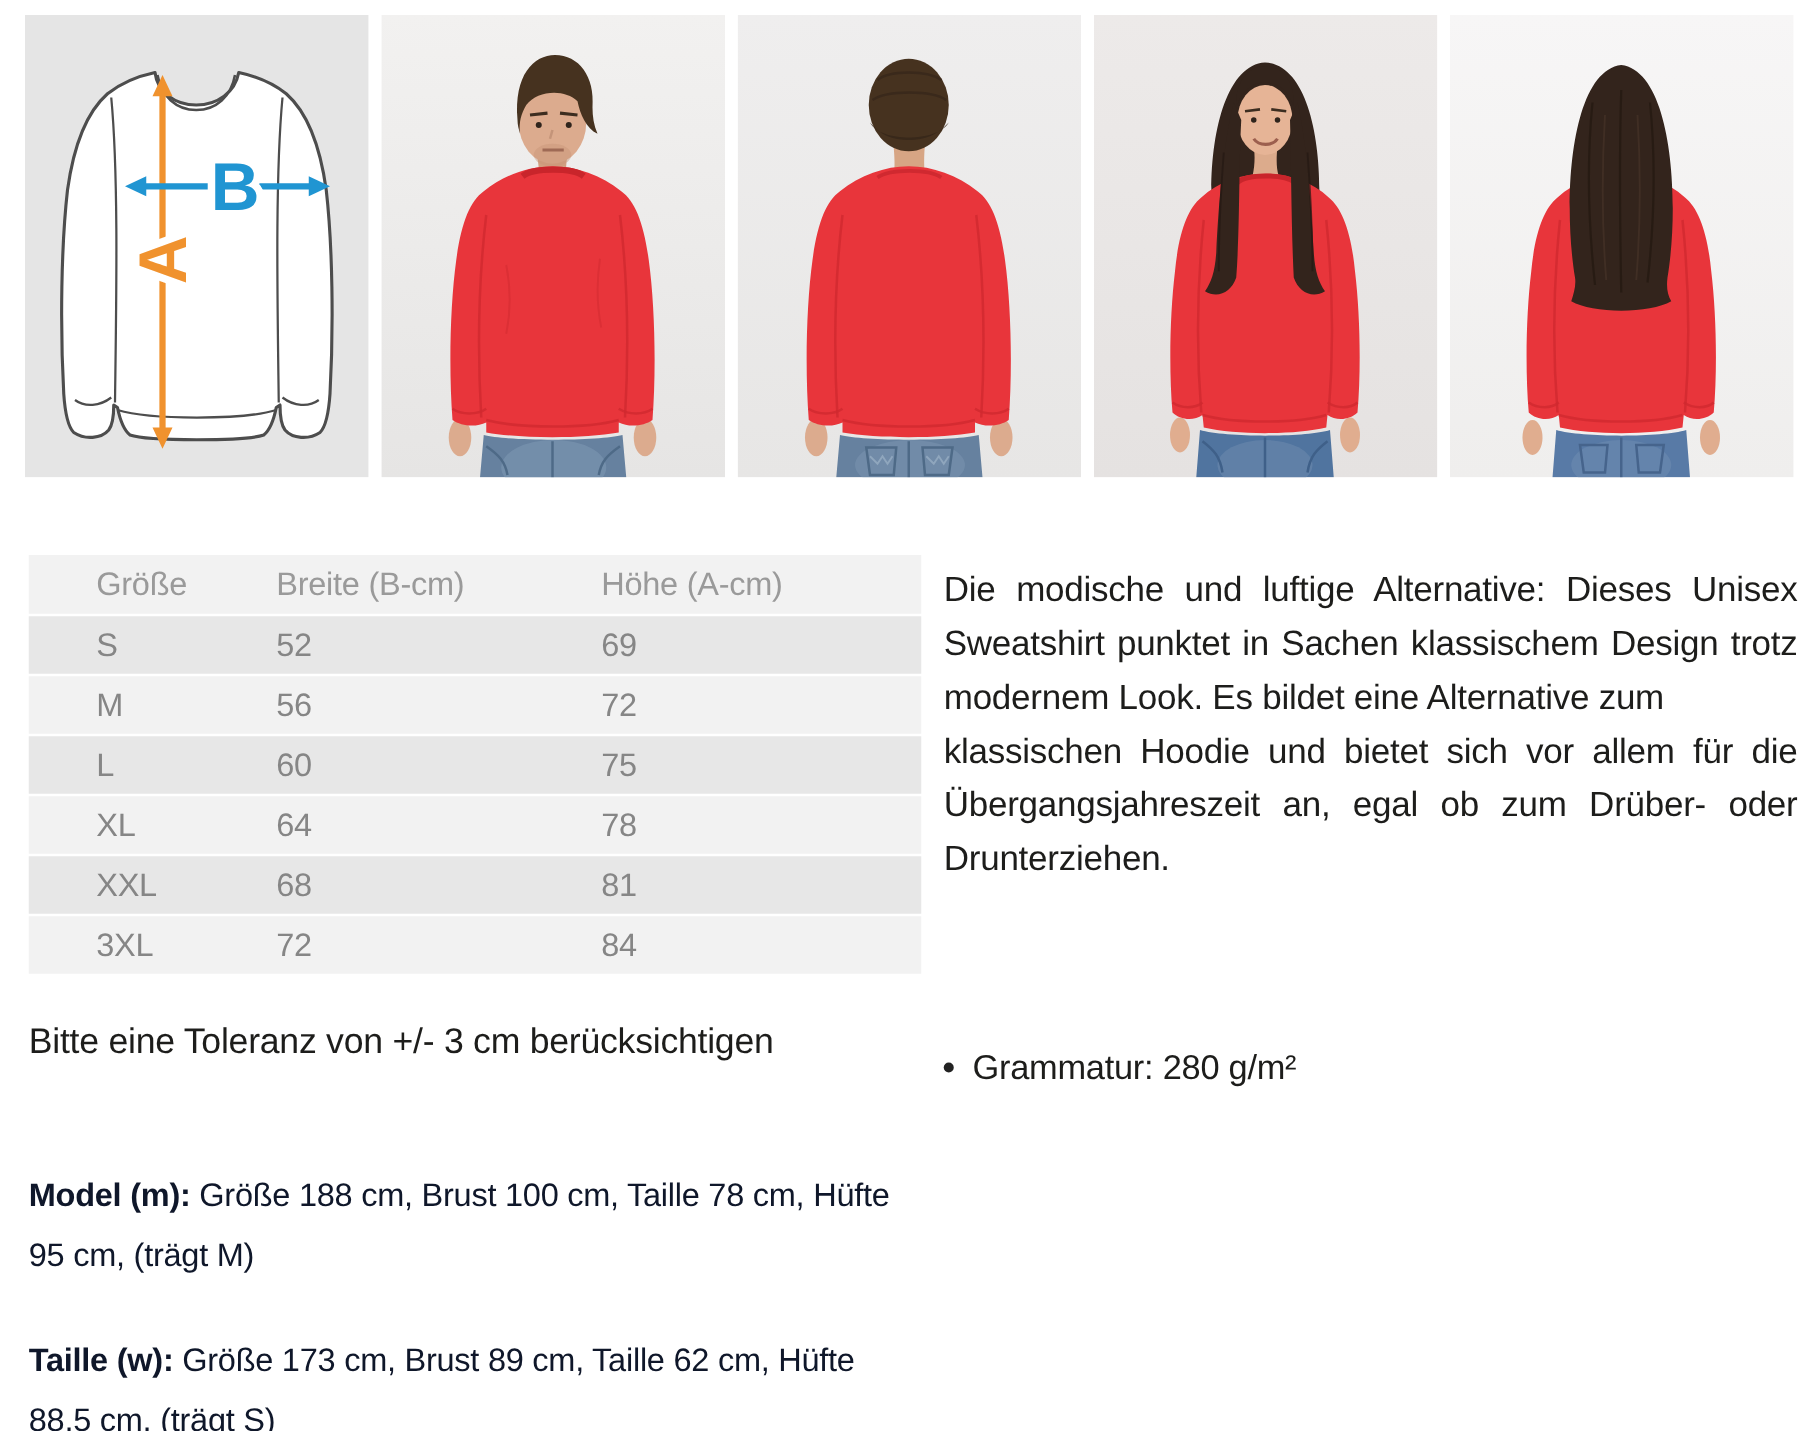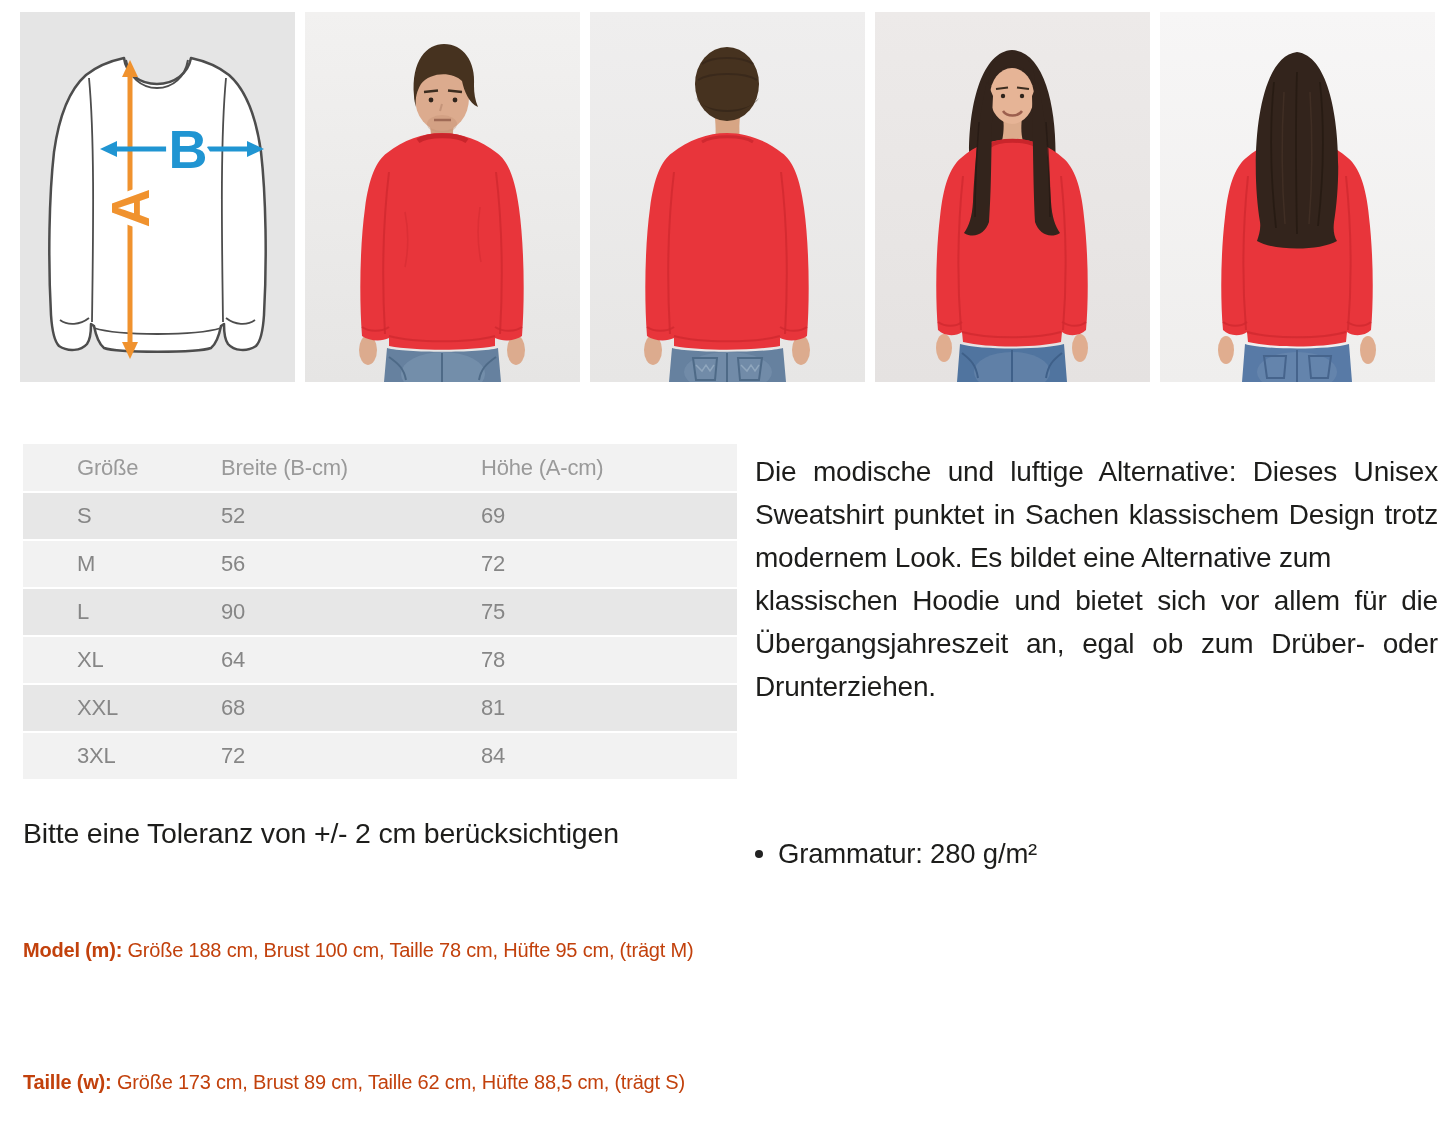--- a/index.html
+++ b/index.html
@@ -6,31 +6,31 @@
   .canvas{
     position:relative;width:1445px;height:1145px;background:#ffffff;
     font-family:"Liberation Sans", sans-serif;color:#1d1d1b;overflow:hidden;
     letter-spacing:-0.2px;
   }
   
   .tiles{position:absolute;left:20px;top:12px;display:flex;gap:10px;}
   .tile{width:275px;height:370px;overflow:hidden;}
   .tile svg{display:block;width:275px;height:370px;}
   
-  .size-table{position:absolute;left:23px;top:444px;width:714px;font-size:22px;}
+  .size-table{position:absolute;left:23px;top:444px;width:714px;font-size:26px;}
   .trow{display:flex;align-items:center;height:46px;margin-bottom:2px;background:#f2f2f2;color:#868686;}
   .trow.thead{height:47px;color:#9a9a9a;}
   .trow.dark{background:#e7e7e7;}
   .tc{box-sizing:border-box;}
   .c1{padding-left:54px;width:198px;}
   .c2{width:260px;}
   .c3{flex:1;}
   
   .tolerance{position:absolute;left:23px;top:817px;font-size:28.5px;color:#1d1d1b;}
-  .model-note{position:absolute;left:23px;width:700px;font-size:20px;line-height:48px;color:#c2410c;}
+  .model-note{position:absolute;left:23px;width:700px;font-size:26px;line-height:48px;color:#0f172a;}
   .model-m{top:906px;}
   .model-w{top:1038px;}
   .model-note b{font-weight:bold;}
   
   .description{position:absolute;left:755px;top:450px;width:683px;font-size:28px;line-height:43px;}
   .dline{text-align:justify;text-align-last:justify;}
   .dline.end{text-align-last:left;}
   .features{position:absolute;left:752px;top:748px;width:692px;font-size:27.5px;line-height:42.5px;white-space:pre-wrap;}
   .fitem{position:relative;padding-left:26px;}
   .fitem .dot{position:absolute;left:3px;top:17px;width:8px;height:8px;border-radius:50%;background:#222;}
@@ -199,41 +199,41 @@
       <div class="tc c2">52</div>
       <div class="tc c3">69</div>
     </div>
     <div class="trow">
       <div class="tc c1">M</div>
       <div class="tc c2">56</div>
       <div class="tc c3">72</div>
     </div>
     <div class="trow dark">
       <div class="tc c1">L</div>
-      <div class="tc c2">90</div>
+      <div class="tc c2">60</div>
       <div class="tc c3">75</div>
     </div>
     <div class="trow">
       <div class="tc c1">XL</div>
       <div class="tc c2">64</div>
       <div class="tc c3">78</div>
     </div>
     <div class="trow dark">
       <div class="tc c1">XXL</div>
       <div class="tc c2">68</div>
       <div class="tc c3">81</div>
     </div>
     <div class="trow">
       <div class="tc c1">3XL</div>
       <div class="tc c2">72</div>
       <div class="tc c3">84</div>
     </div>
   </div>
 
-  <div class="tolerance">Bitte eine Toleranz von +/- 2 cm berücksichtigen</div>
+  <div class="tolerance">Bitte eine Toleranz von +/- 3 cm berücksichtigen</div>
 
   <p class="model-note model-m"><b>Model (m):</b><span> Größe 188 cm, Brust 100 cm, Taille 78 cm, Hüfte 95 cm, (trägt M)</span></p>
 
   <p class="model-note model-w"><b>Taille (w):</b><span> Größe 173 cm, Brust 89 cm, Taille 62 cm, Hüfte 88,5 cm, (trägt S)</span></p>
 
   <div class="description">
     <div class="dline">Die modische und luftige Alternative: Dieses Unisex</div>
     <div class="dline">Sweatshirt punktet in Sachen klassischem Design trotz</div>
     <div class="dline end">modernem Look. Es bildet eine Alternative zum</div>
     <div class="dline">klassischen Hoodie und bietet sich vor allem für die</div>

